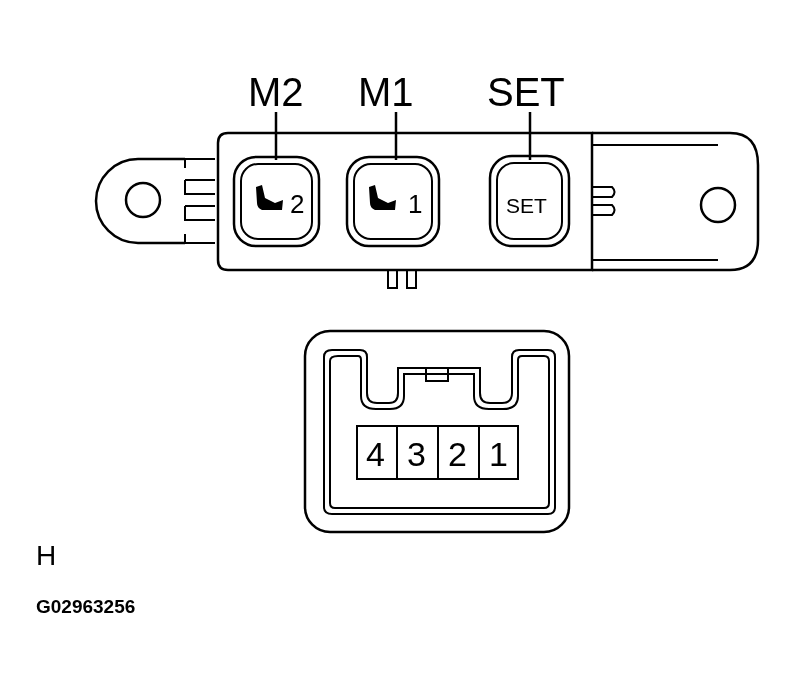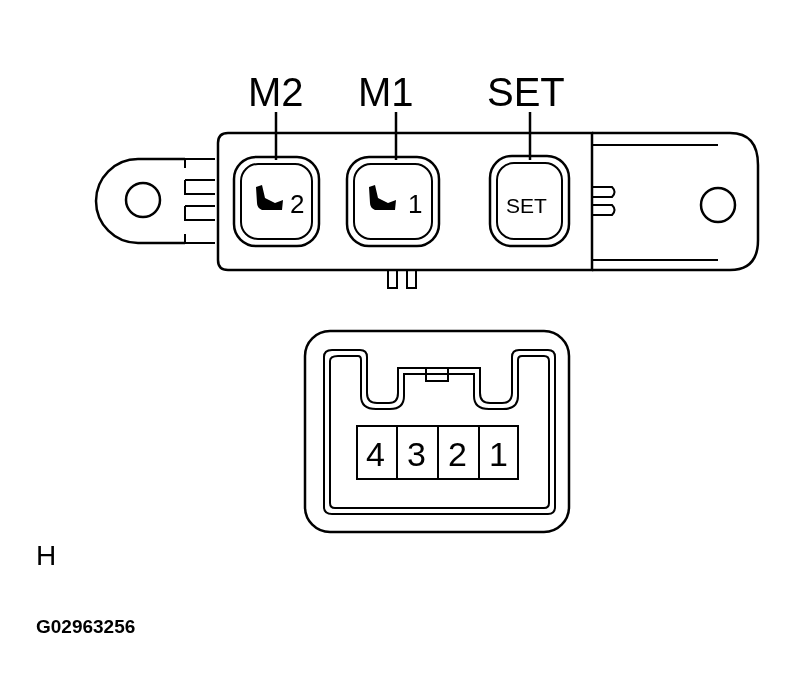--- a/index.html
+++ b/index.html
@@ -1,21 +1,21 @@
 <!DOCTYPE html>
 <html><head>
 <meta charset="utf-8">
 <style>
   html, body { margin: 0; padding: 0; background: #ffffff; }
   body { width: 799px; height: 691px; position: relative; overflow: hidden; }
   svg { position: absolute; left: 0; top: 0; }
   .lbl { font-family: "Liberation Sans", sans-serif; fill: #000; }
   .ln { fill: none; stroke: #000; stroke-width: 2.5; }
   .ln2 { fill: none; stroke: #000; stroke-width: 2; }
-  .code { position: absolute; left: 36px; top: 616px; font-family: "Liberation Sans", sans-serif; font-weight: bold; font-size: 19px; color: #000; }
+  .code { position: absolute; left: 36px; top: 596px; font-family: "Liberation Sans", sans-serif; font-weight: bold; font-size: 19px; color: #000; }
   .view { position: absolute; left: 36px; top: 540px; font-family: "Liberation Sans", sans-serif; font-size: 28px; color: #000; }
 </style>
 </head>
 <body>
 
 <svg width="799" height="691" viewBox="0 0 799 691">
 
   <text class="lbl" x="248" y="106" font-size="40">M2</text>
   <text class="lbl" x="358" y="106" font-size="40">M1</text>
   <text class="lbl" x="487" y="106" font-size="40">SET</text>

